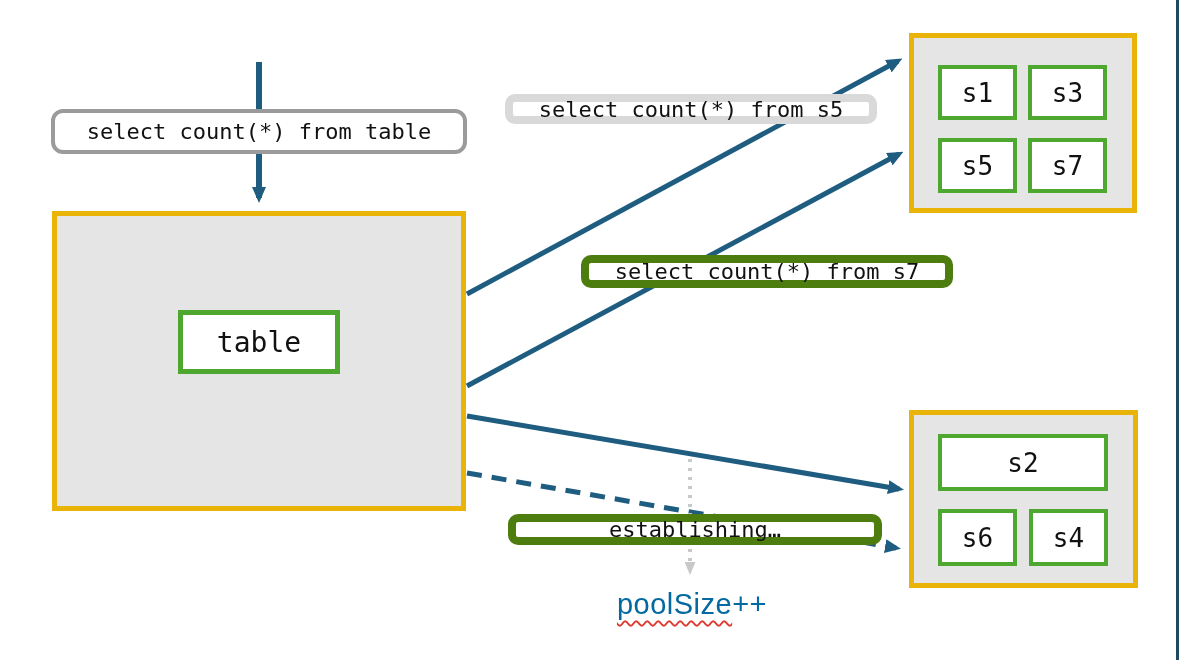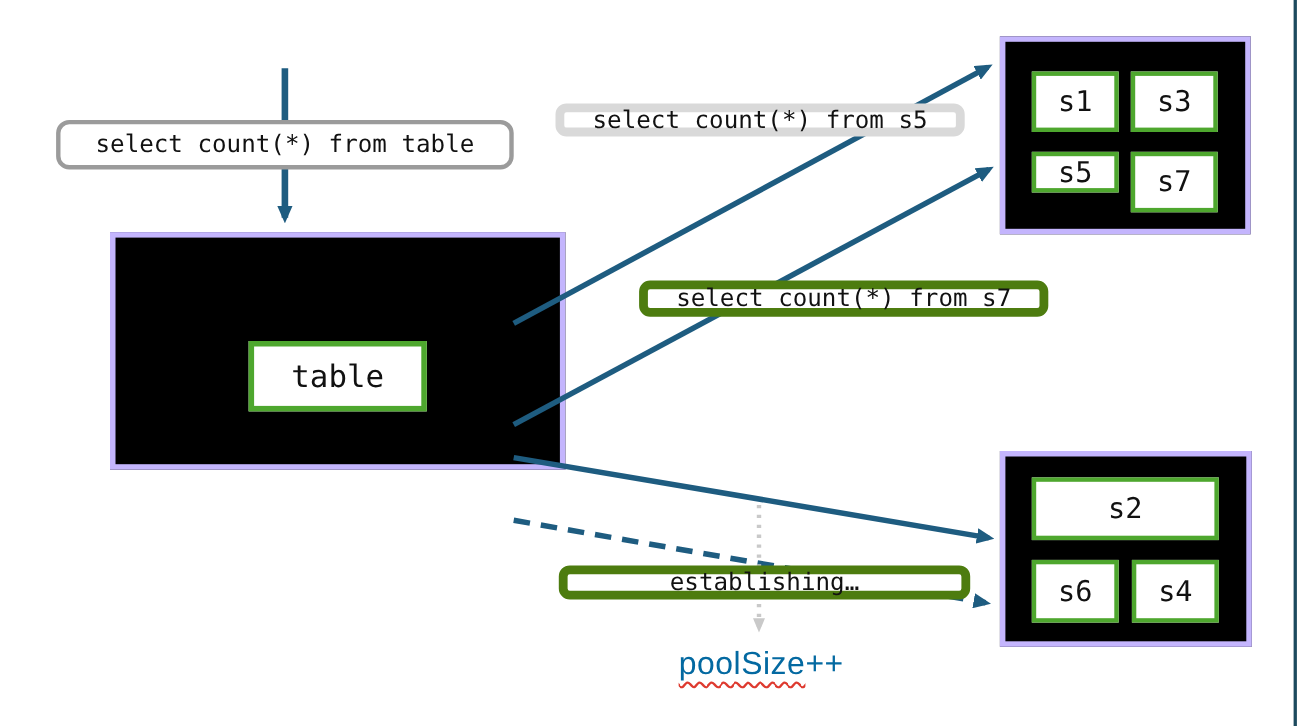--- a/index.html
+++ b/index.html
@@ -2,21 +2,21 @@
 <html><head>
 <meta charset="utf-8">
 <style>
   html,body{margin:0;padding:0;background:#fff;}
   #slide{
     position:relative;width:1184px;height:660px;background:#ffffff;
     overflow:hidden;font-family:"DejaVu Sans Mono","Liberation Mono",monospace;
   }
   
   .tealbox{
-    position:absolute;background:#000000;border:5px solid #c4b5fd;
+    position:absolute;background:#e5e5e5;border:5px solid #eab308;
     box-sizing:border-box;z-index:1;
   }
   
   .cell{
     position:absolute;background:#ffffff;border:4px solid #4ea72e;
     box-sizing:border-box;display:flex;align-items:center;justify-content:center;
     font-size:26px;color:#111;z-index:2;
   }
   .cell.table-cell{border-width:5px;font-size:28px;}
   
@@ -44,34 +44,34 @@
     background:#1d4a5e;z-index:0;
   }
 </style>
 </head>
 <body>
 
 <div id="slide">
 
   <div class="edge-line"></div>
 
-  <div class="tealbox" style="left:52px;top:211px;width:414px;height:216px;margin-left:48px;">
+  <div class="tealbox" style="left:52px;top:211px;width:414px;height:300px;">
     <div class="cell table-cell" style="left:121px;top:94px;width:162px;height:64px;">
       <span>table</span>
     </div>
   </div>
 
   <div class="tealbox" style="left:909px;top:33px;width:228px;height:180px;">
     <div class="cell" style="left:24px;top:27px;width:79px;height:55px;">
       <span>s1</span>
     </div>
     <div class="cell" style="left:114px;top:27px;width:79px;height:55px;">
       <span>s3</span>
     </div>
-    <div class="cell" style="left:24px;top:100px;width:79px;height:37px;">
+    <div class="cell" style="left:24px;top:100px;width:79px;height:55px;">
       <span>s5</span>
     </div>
     <div class="cell" style="left:114px;top:100px;width:79px;height:55px;">
       <span>s7</span>
     </div>
   </div>
 
   <div class="tealbox" style="left:909px;top:410px;width:229px;height:178px;">
     <div class="cell" style="left:24px;top:19px;width:170px;height:57px;">
       <span>s2</span>

